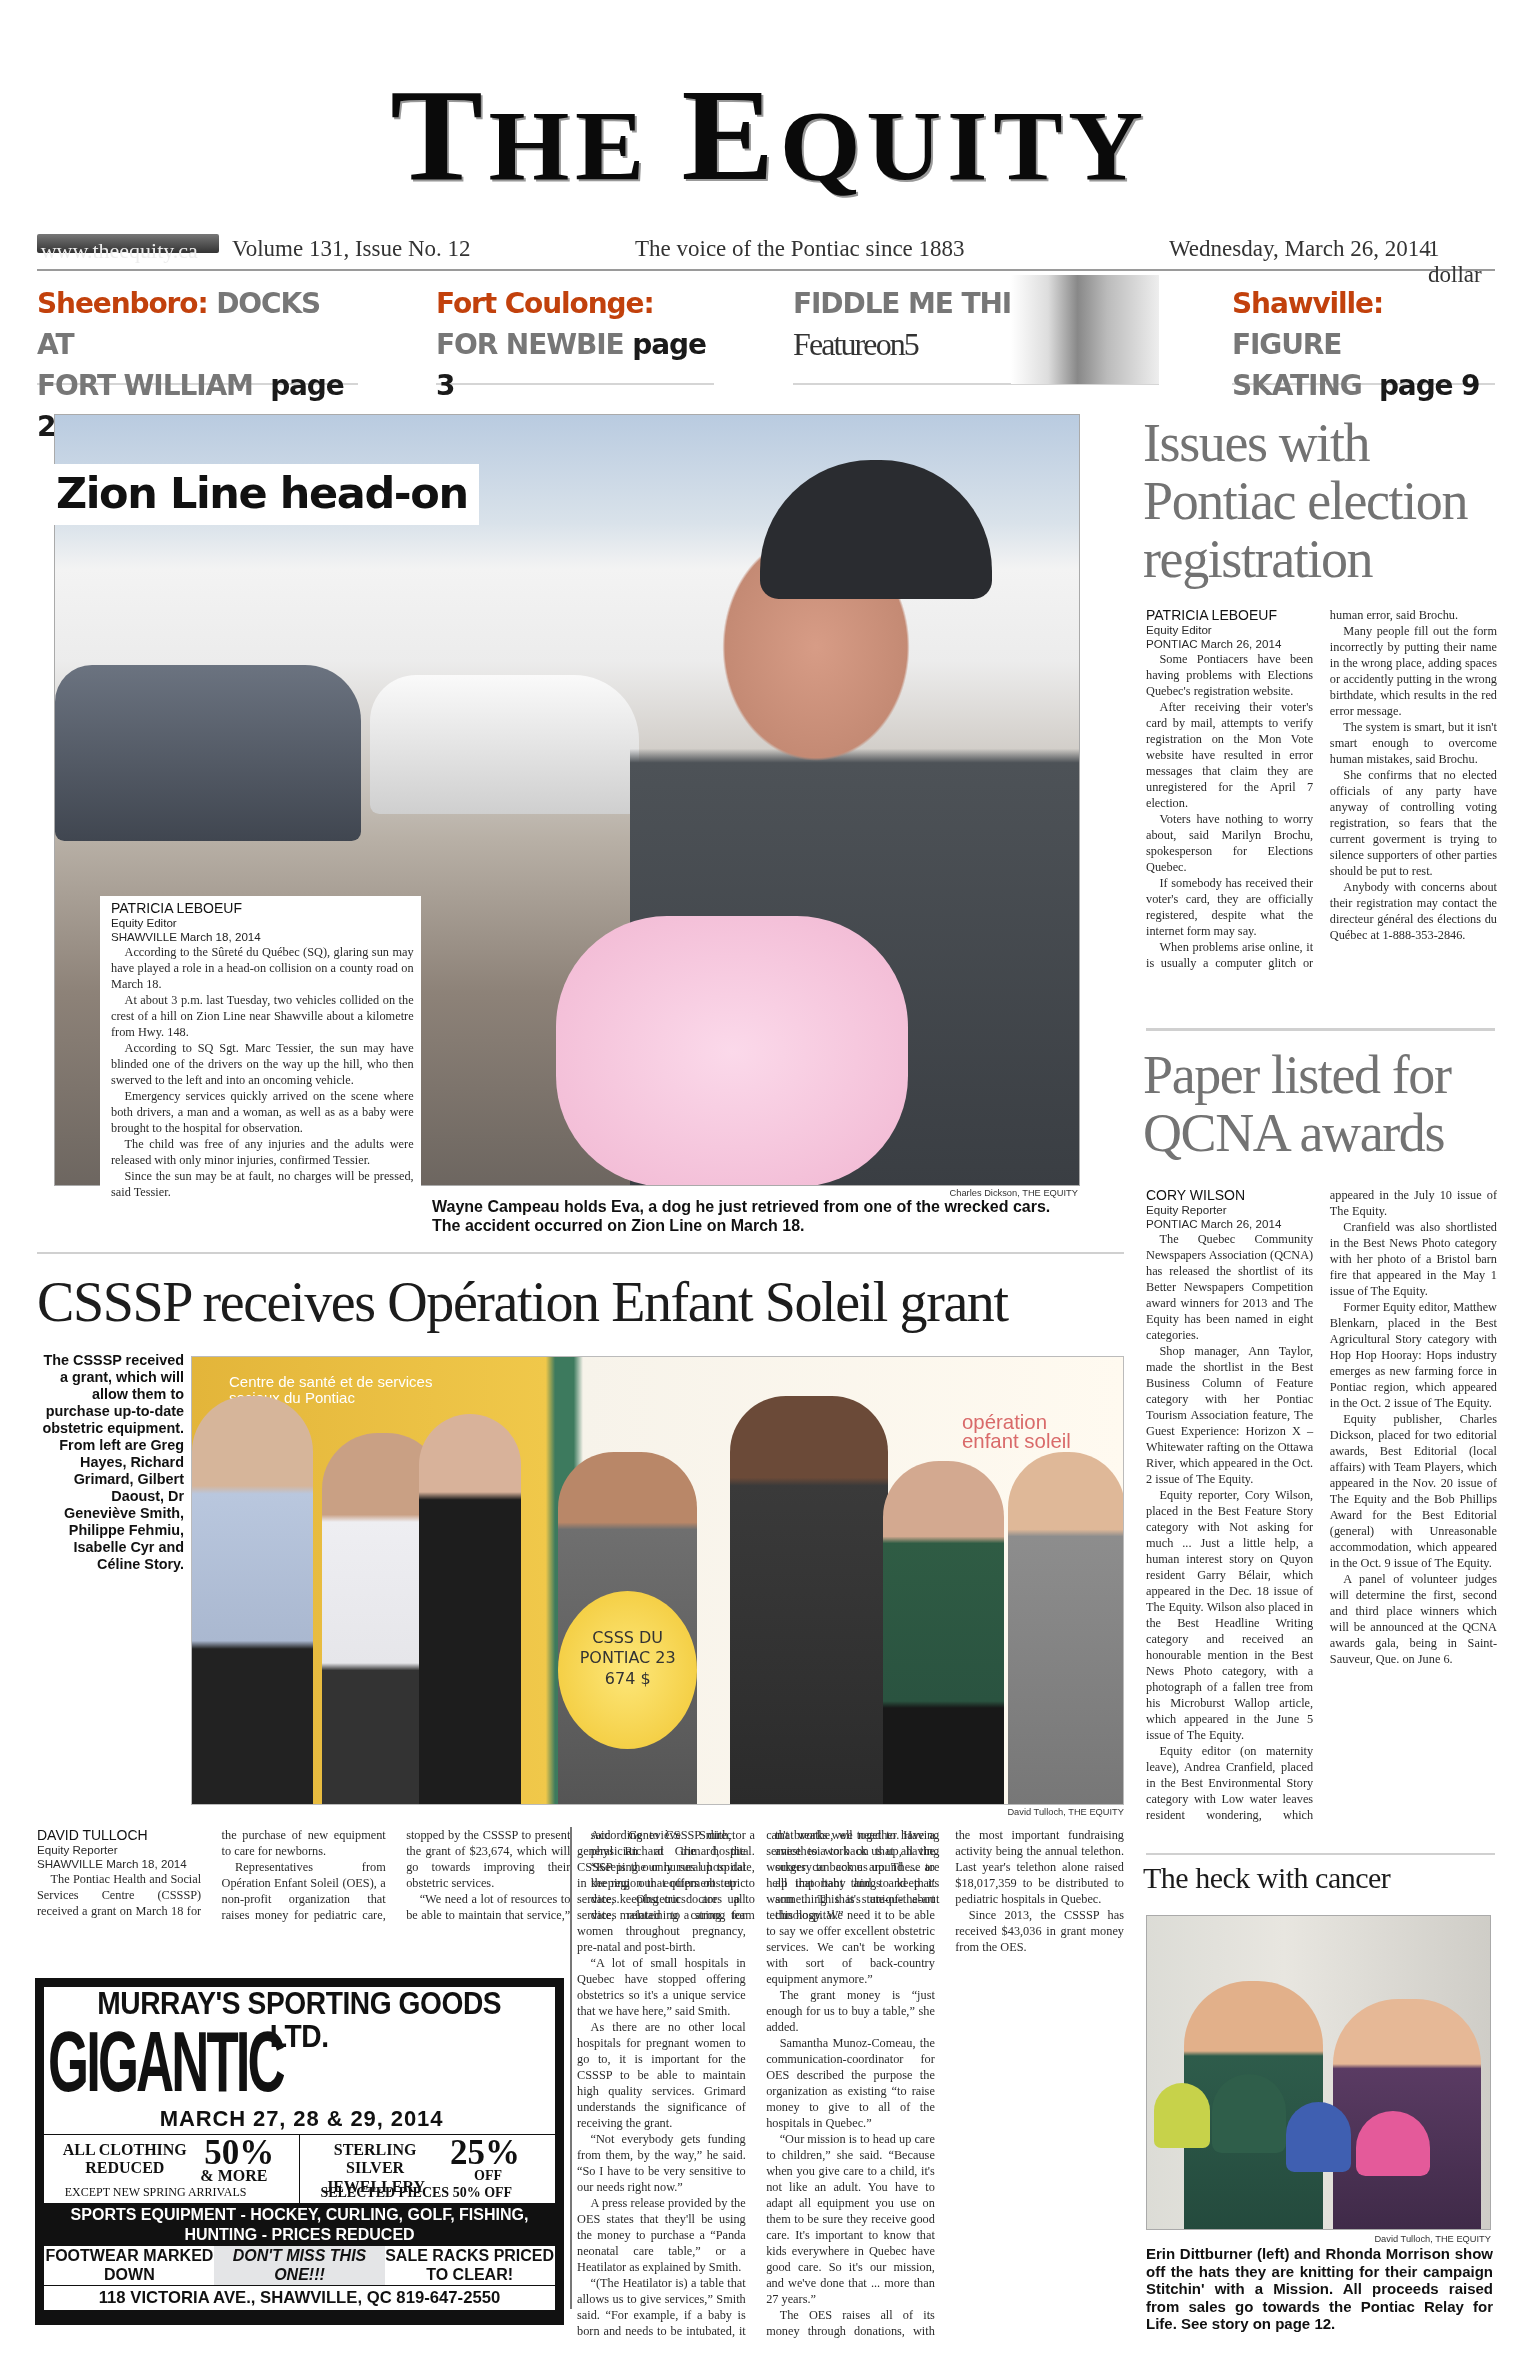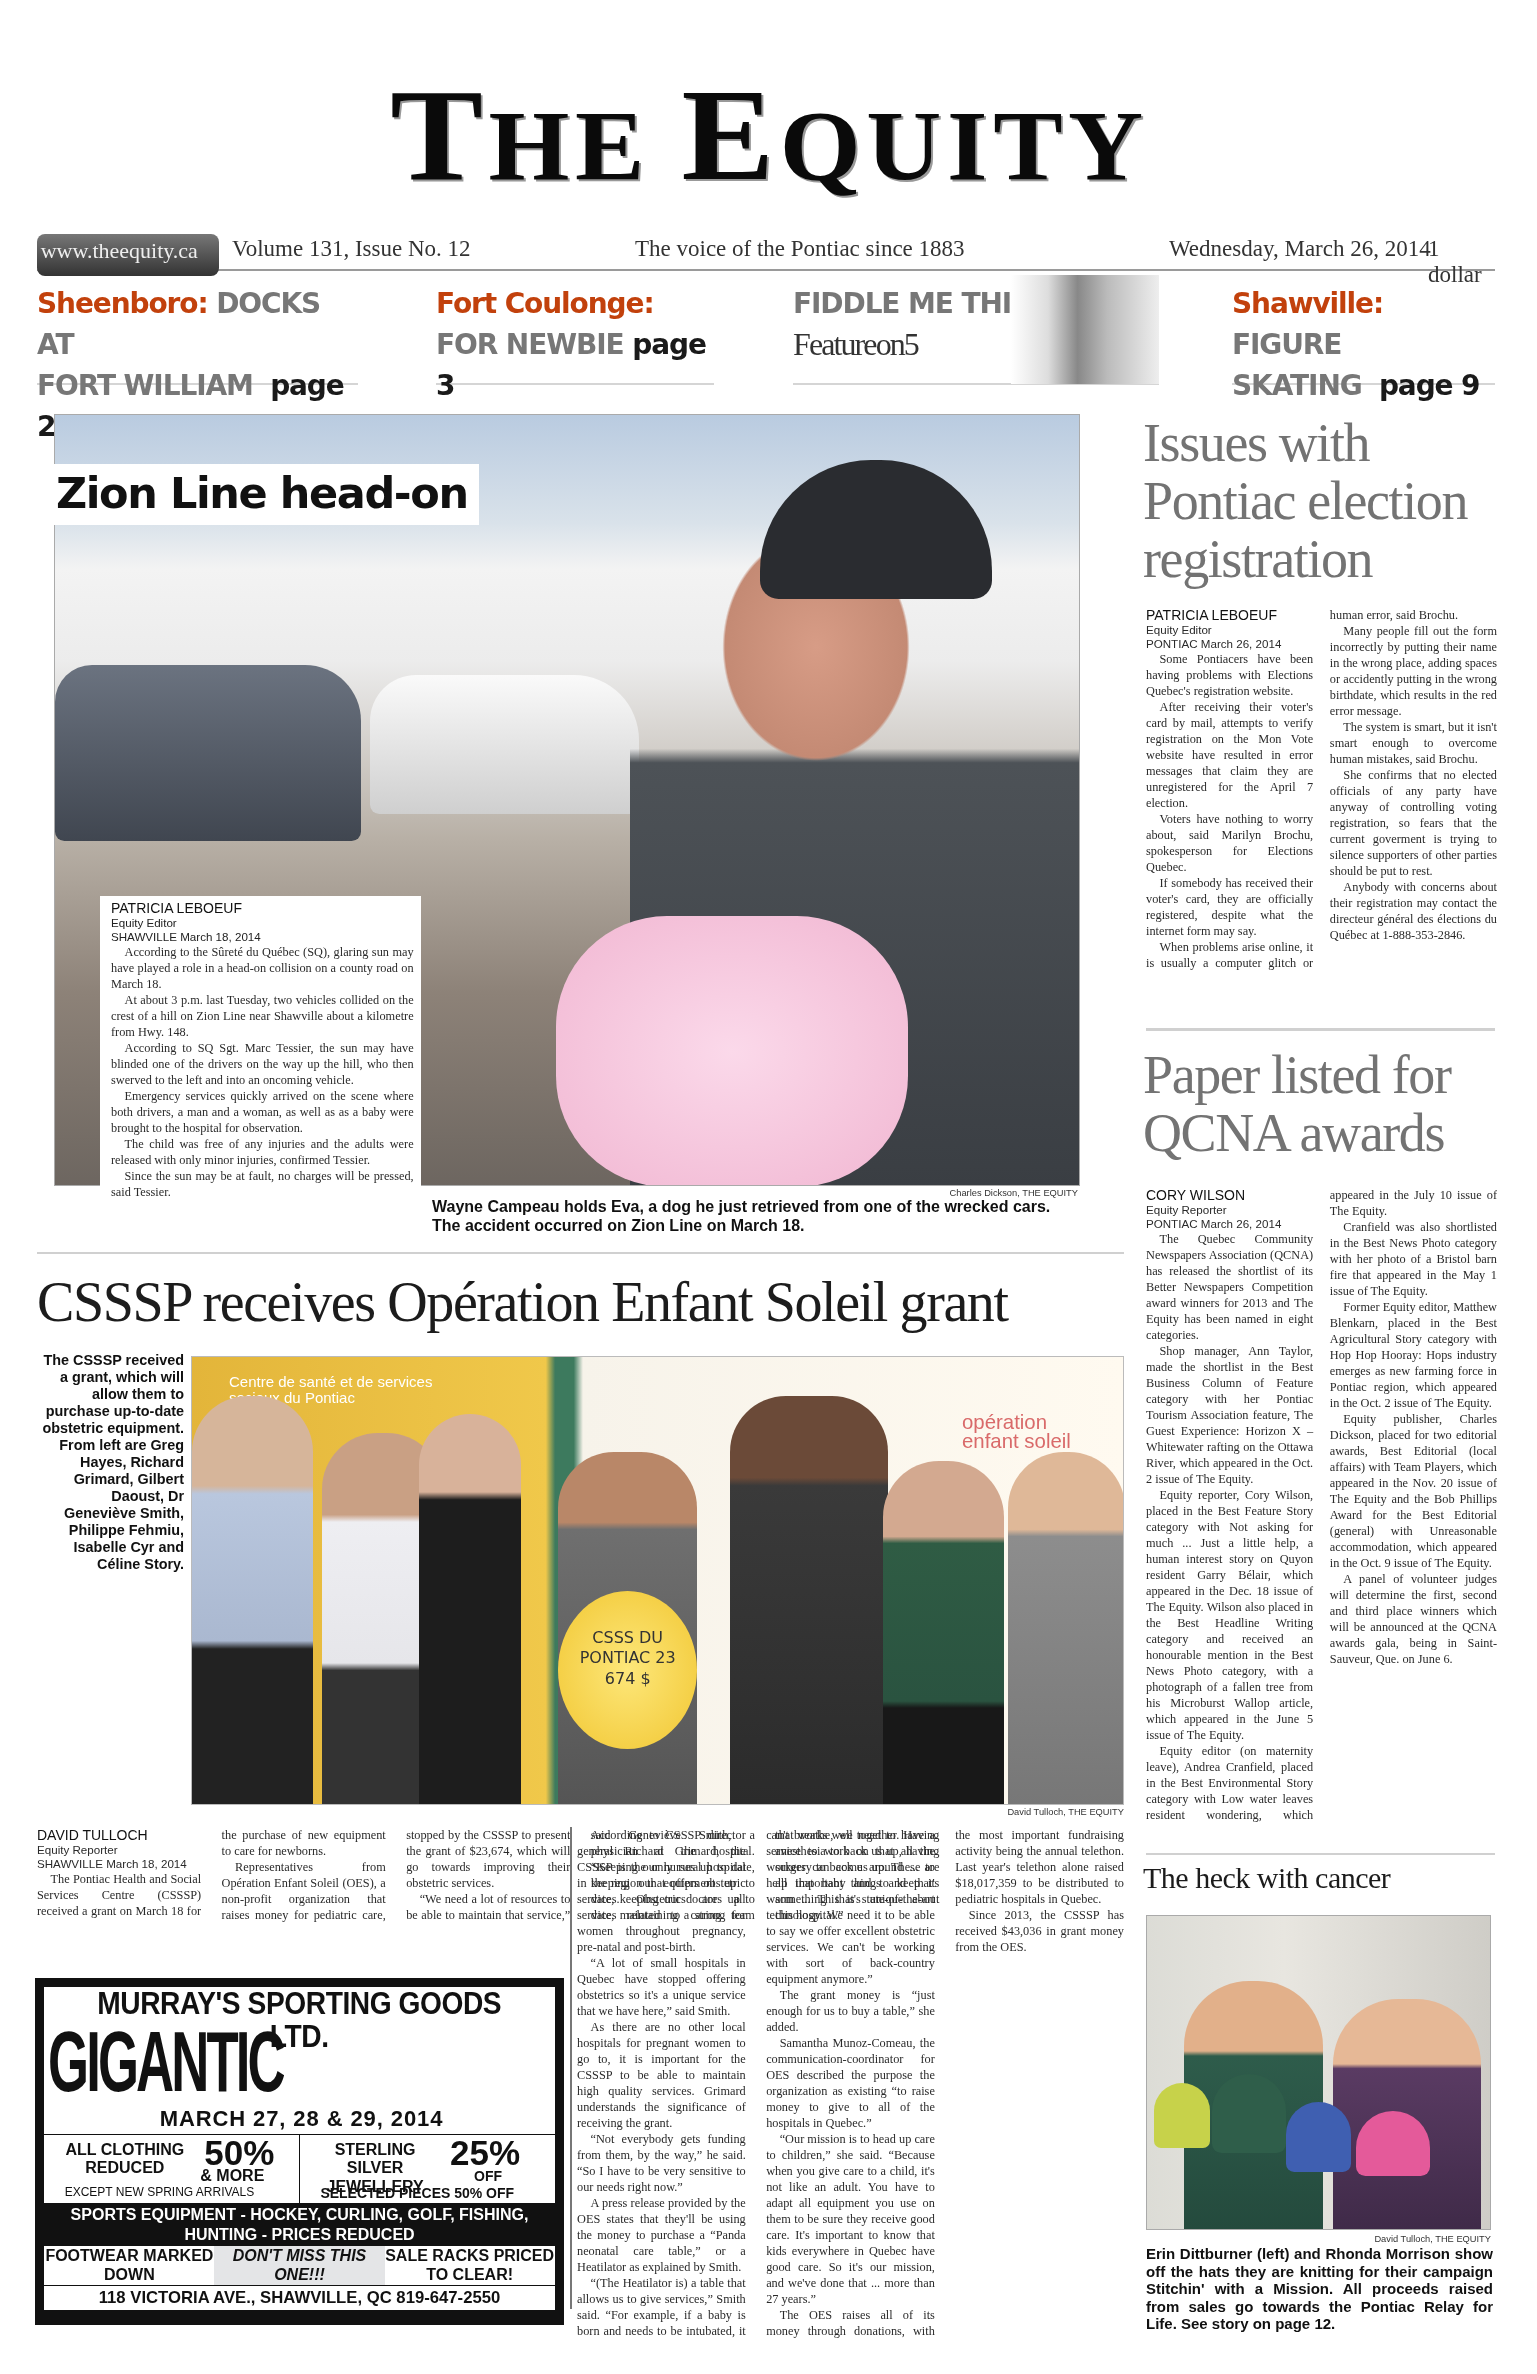--- a/index.html
+++ b/index.html
@@ -8,22 +8,22 @@
   .abs { position: absolute; }
 
   
   .masthead { left: 74px; top: 65px; width: 1391px; height: 139px; text-align: center;
     font-family: "Liberation Serif", serif; font-weight: bold; font-size: 139px; line-height: 139px;
     letter-spacing: 5.6px; color: #0a0a0a; text-shadow: 1.9px 2.8px 0 #999; transform: scaleY(0.95); }
   .masthead .sc { font-size: 104px; }
 
   .infobar { left: 37px; top: 232px; width: 1458px; height: 39px; border-bottom: 2.8px solid #9a9a9a;
     font-family: "Liberation Serif", serif; font-size: 23px; color: #333; }
-  .urlbox { position: absolute; left: 0; top: 1.9px; height: 42px; width: 182px; background: linear-gradient(#777, #333);
-    color: #eee; padding: 1.9px 3.7px; border-radius: 8px; font-size: 22px; line-height: 30px; }
+  .urlbox { position: absolute; left: 0; top: 1.9px; height: 19px; width: 182px; background: linear-gradient(#777, #333);
+    color: #eee; padding: 1.9px 3.7px; border-radius: 2px; font-size: 22px; line-height: 30px; }
   .infobar .vol { position: absolute; left: 195px; top: 3.7px; }
   .infobar .tag { position: absolute; left: 598px; top: 3.7px; }
   .infobar .date { position: absolute; left: 1132px; top: 3.7px; }
   .infobar .price { position: absolute; left: 1391px; top: 3.7px; }
 
   .teaser { top: 283px; height: 102px; font-family: "DejaVu Sans", sans-serif; font-weight: bold;
     font-size: 28px; line-height: 41px; border-bottom: 2.8px solid #d5d5d5; letter-spacing: -1.1px; }
   .teaser .k { color: #c2410c; } .teaser .g { color: #777; } .teaser .p { color: #1a1a1a; }
   .teaser .feat { font-family: "Liberation Serif", serif; font-weight: normal; color: #333; font-size: 32px; letter-spacing: -1.9px; }
   .fiddle-photo { left: 1011px; top: 275px; width: 148px; height: 109px;
@@ -75,21 +75,21 @@
   .ad-top { text-align: center; font-family: "Liberation Sans", sans-serif; font-weight: bold; color: #111; position: relative; height: 147px; }
   .ad-murray { font-size: 32px; line-height: 33px; letter-spacing: -0.5px; transform: scaleX(0.88); }
   .ad-gigantic { position: absolute; left: 3.7px; top: 32px; font-size: 85px; line-height: 85px; letter-spacing: -4.6px; transform: scaleX(0.62); transform-origin: left; }
   .ad-icl { position: absolute; left: 243px; top: 35px; width: 262px; color: #777; font-family: "DejaVu Sans", sans-serif;
     font-weight: bold; -webkit-text-stroke: 1.4px #111; text-align: center; }
   .ad-icl .l1 { font-size: 32px; line-height: 32px; }
   .ad-icl .l2 { font-size: 28px; line-height: 28px; }
   .ad-icl .l3 { font-size: 37px; line-height: 33px; letter-spacing: 9.3px; }
   .ad-dates { position: absolute; left: 4px; right: 0; top: 119px; font-size: 22px; line-height: 26px; letter-spacing: 0.9px; }
   .ad-deals { display: flex; border-top: 1.9px solid #111; height: 69px; font-family: "Liberation Sans", sans-serif; font-weight: bold; color: #111; }
-  .ad-deal { flex: 1; position: relative; }
+  .ad-deal { flex: 1; position: relative; font-family: Liberation Serif, serif; }
   .ad-deal + .ad-deal { border-left: 1.9px solid #111; }
   .ad-band { background: #111; color: #fff; text-align: center; font-family: "Liberation Sans", sans-serif; font-weight: bold; font-size: 16px; line-height: 19.5px; padding: 1.9px 0; }
   .ad-row3 { display: flex; font-family: "Liberation Sans", sans-serif; font-weight: bold; font-size: 16px; line-height: 18.6px; color: #111; text-align: center; border-bottom: 1.9px solid #111; }
   .ad-row3 > div { flex: 1; padding: 0.9px 0; }
   .ad-row3 .mid { background: #e4e5e7; font-style: italic; }
   .ad-addr { text-align: center; font-family: "Liberation Sans", sans-serif; font-weight: bold; font-size: 16.7px; line-height: 24px; color: #111; }
 
   .cancer-photo { left: 1146px; top: 1915px; width: 345px; height: 315px; border: 0.9px solid #aaa; overflow: hidden;
     background: linear-gradient(90deg, #dcdcd6 0%, #e8e6e0 40%, #cfcdc7 100%); }
   .cancer-photo .p1 { position: absolute; left: 37px; top: 65px; width: 139px; height: 250px; background: linear-gradient(#e2b08a 0%, #e2b08a 28%, #2e5c4b 30%, #244a3d 100%); border-radius: 65px 65px 0 0; }

